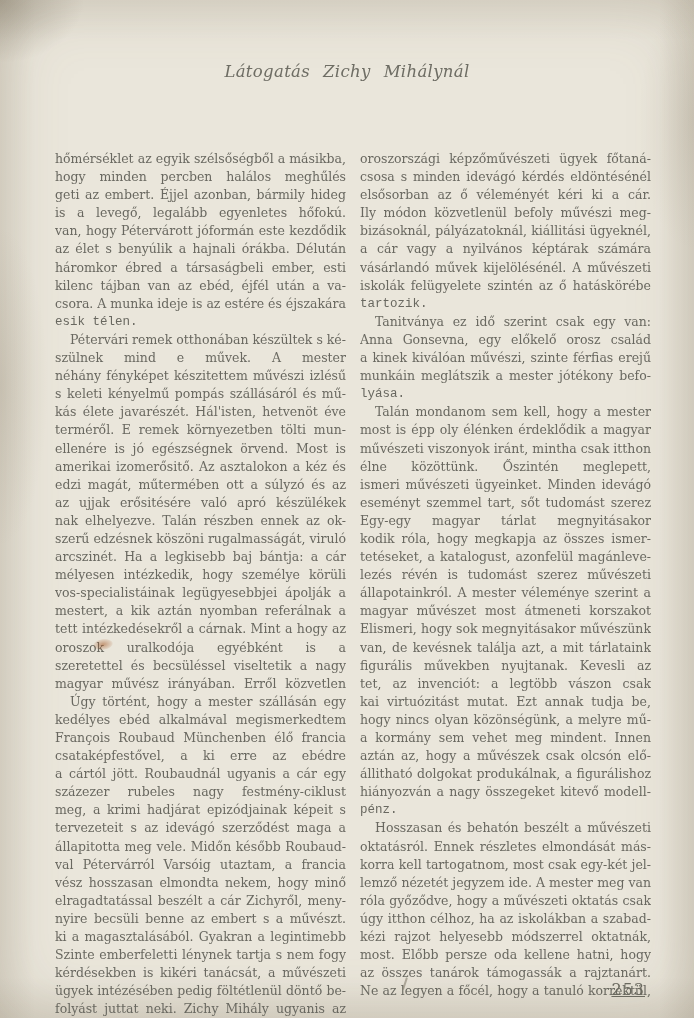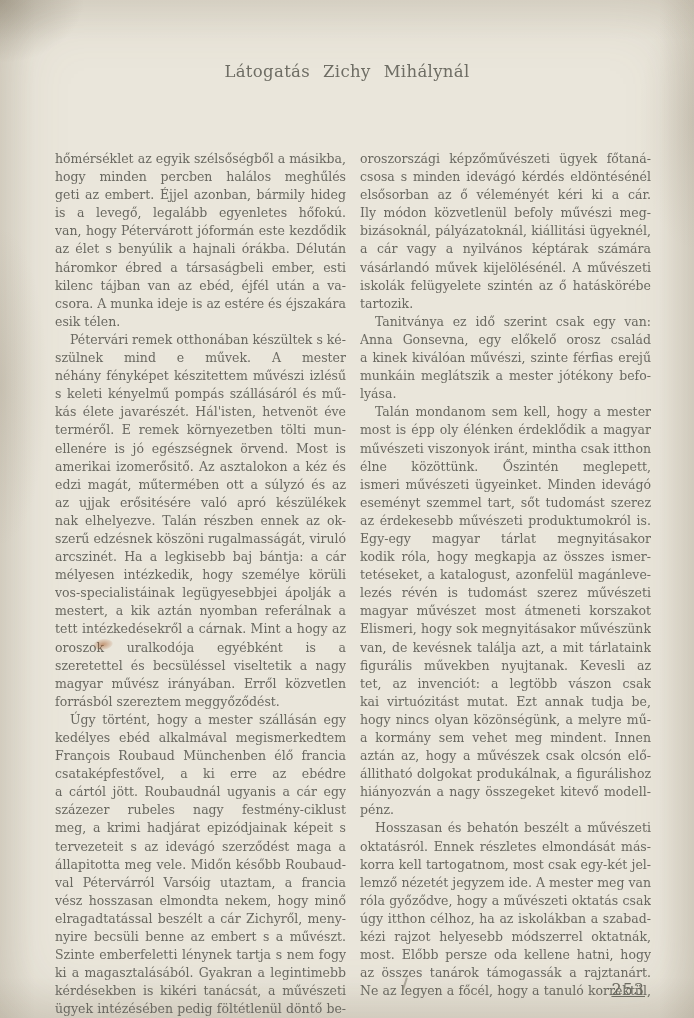--- a/index.html
+++ b/index.html
@@ -17,20 +17,21 @@
       radial-gradient(ellipse 60px 200px at 0% 38%, rgba(110,95,70,0.12), rgba(110,95,70,0) 80%),
       radial-gradient(ellipse 70px 160px at 100% 12%, rgba(120,105,80,0.10), rgba(120,105,80,0) 80%),
       linear-gradient(to right, rgba(105,92,68,0.10), rgba(105,92,68,0) 5%, rgba(105,92,68,0) 95%, rgba(105,92,68,0.12)),
       linear-gradient(to bottom, rgba(105,92,68,0.08), rgba(105,92,68,0) 4%, rgba(105,92,68,0) 96%, rgba(105,92,68,0.10));
     box-shadow: inset 0 0 70px rgba(115,102,75,0.20);
   }
   .title {
     position: absolute;
     left: 0; right: 0; top: 62px;
     text-align: center;
+    font-style: italic;
     font-size: 16.5px;
     color: #6e6d64;
     word-spacing: 0.45em;
     letter-spacing: 0.02em;
   }
   .columns {
     position: absolute;
     left: 55px; top: 106px;
     width: 596px;
     display: flex;
@@ -40,21 +41,21 @@
   .line {
     height: 18.1px;
     line-height: 18.1px;
     font-size: 12.5px;
     color: #696860;
     text-align: justify;
     text-align-last: justify;
     overflow: hidden;
     white-space: normal;
   }
-  .line.end { text-align-last: left; }
+  .line.end { text-align-last: left; font-family: Liberation Mono, monospace; }
   .line.indent { text-indent: 15px; }
   .page-number {
     position: absolute;
     right: 49px; top: 980px;
     font-size: 16px;
     color: #6a695f;
     letter-spacing: 1px;
     text-decoration: underline;
   }
   .stain {
@@ -108,36 +109,35 @@
       <div class="line">nak elhelyezve. Talán részben ennek az ok-</div>
       <div class="line">szerű edzésnek köszöni rugalmasságát, viruló</div>
       <div class="line">arcszinét. Ha a legkisebb baj bántja: a cár sze-</div>
       <div class="line">mélyesen intézkedik, hogy személye körüli or-</div>
       <div class="line">vos-specialistáinak legügyesebbjei ápolják a</div>
       <div class="line">mestert, a kik aztán nyomban referálnak a</div>
       <div class="line">tett intézkedésekről a cárnak. Mint a hogy az</div>
       <div class="line">oroszok uralkodója egyébként is a legnagyobb</div>
       <div class="line">szeretettel és becsüléssel viseltetik a nagy</div>
       <div class="line">magyar művész irányában. Erről közvetlen</div>
-      <div class="line end">forrásból szereztem meggyőződést.</div>
       <div class="line indent">Úgy történt, hogy a mester szállásán egy</div>
       <div class="line">kedélyes ebéd alkalmával megismerkedtem</div>
       <div class="line">François Roubaud Münchenben élő francia</div>
       <div class="line">csataképfestővel, a ki erre az ebédre egyenest</div>
       <div class="line">a cártól jött. Roubaudnál ugyanis a cár egy</div>
       <div class="line">százezer rubeles nagy festmény-ciklust rendelt</div>
       <div class="line">meg, a krimi hadjárat epizódjainak képeit s ezek</div>
       <div class="line">tervezeteit s az idevágó szerződést maga a cár</div>
       <div class="line">állapitotta meg vele. Midőn később Roubaud-</div>
       <div class="line">val Pétervárról Varsóig utaztam, a francia mű-</div>
       <div class="line">vész hosszasan elmondta nekem, hogy minő</div>
       <div class="line">elragadtatással beszélt a cár Zichyről, meny-</div>
       <div class="line">nyire becsüli benne az embert s a művészt.</div>
+      <div class="line">ki a magasztalásából. Gyakran a legintimebb</div>
       <div class="line">Szinte emberfeletti lénynek tartja s nem fogy</div>
-      <div class="line">ki a magasztalásából. Gyakran a legintimebb</div>
       <div class="line">kérdésekben is kikéri tanácsát, a művészeti</div>
       <div class="line">ügyek intézésében pedig föltétlenül döntő be-</div>
       <div class="line">folyást juttat neki. Zichy Mihály ugyanis az</div>
     </div>
   <div class="col right" id="col-right">
       <div class="line">oroszországi képzőművészeti ügyek főtaná-</div>
       <div class="line">csosa s minden idevágó kérdés eldöntésénél</div>
       <div class="line">elsősorban az ő véleményét kéri ki a cár.</div>
       <div class="line">Ily módon közvetlenül befoly művészi meg-</div>
       <div class="line">bizásoknál, pályázatoknál, kiállitási ügyeknél,</div>
@@ -149,25 +149,25 @@
       <div class="line">Anna Gonsevna, egy előkelő orosz család sarja,</div>
       <div class="line">a kinek kiválóan művészi, szinte férfias erejű</div>
       <div class="line">munkáin meglátszik a mester jótékony befo-</div>
       <div class="line end">lyása.</div>
       <div class="line indent">Talán mondanom sem kell, hogy a mester</div>
       <div class="line">most is épp oly élénken érdeklődik a magyar</div>
       <div class="line">művészeti viszonyok iránt, mintha csak itthon</div>
       <div class="line">élne közöttünk. Őszintén meglepett, mennyire</div>
       <div class="line">ismeri művészeti ügyeinket. Minden idevágó</div>
       <div class="line">eseményt szemmel tart, sőt tudomást szerez</div>
-      <div class="line">az érdekesebb művészeti produktumokról is.</div>
       <div class="line">Egy-egy magyar tárlat megnyitásakor gondos-</div>
       <div class="line">kodik róla, hogy megkapja az összes ismer-</div>
       <div class="line">tetéseket, a katalogust, azonfelül magánleve-</div>
       <div class="line">lezés révén is tudomást szerez művészeti</div>
+      <div class="line">állapotainkról. A mester véleménye szerint a</div>
       <div class="line">magyar művészet most átmeneti korszakot él.</div>
       <div class="line">Elismeri, hogy sok megnyitásakor művészünk</div>
       <div class="line">van, de kevésnek találja azt, a mit tárlataink</div>
       <div class="line">figurális művekben nyujtanak. Kevesli az ötle-</div>
       <div class="line">tet, az invenciót: a legtöbb vászon csak techni-</div>
       <div class="line">kai virtuózitást mutat. Ezt annak tudja be,</div>
       <div class="line">hogy nincs olyan közönségünk, a melyre mű-</div>
       <div class="line">a kormány sem vehet meg mindent. Innen van</div>
       <div class="line">aztán az, hogy a művészek csak olcsón elő-</div>
       <div class="line">állitható dolgokat produkálnak, a figurálishoz</div>

